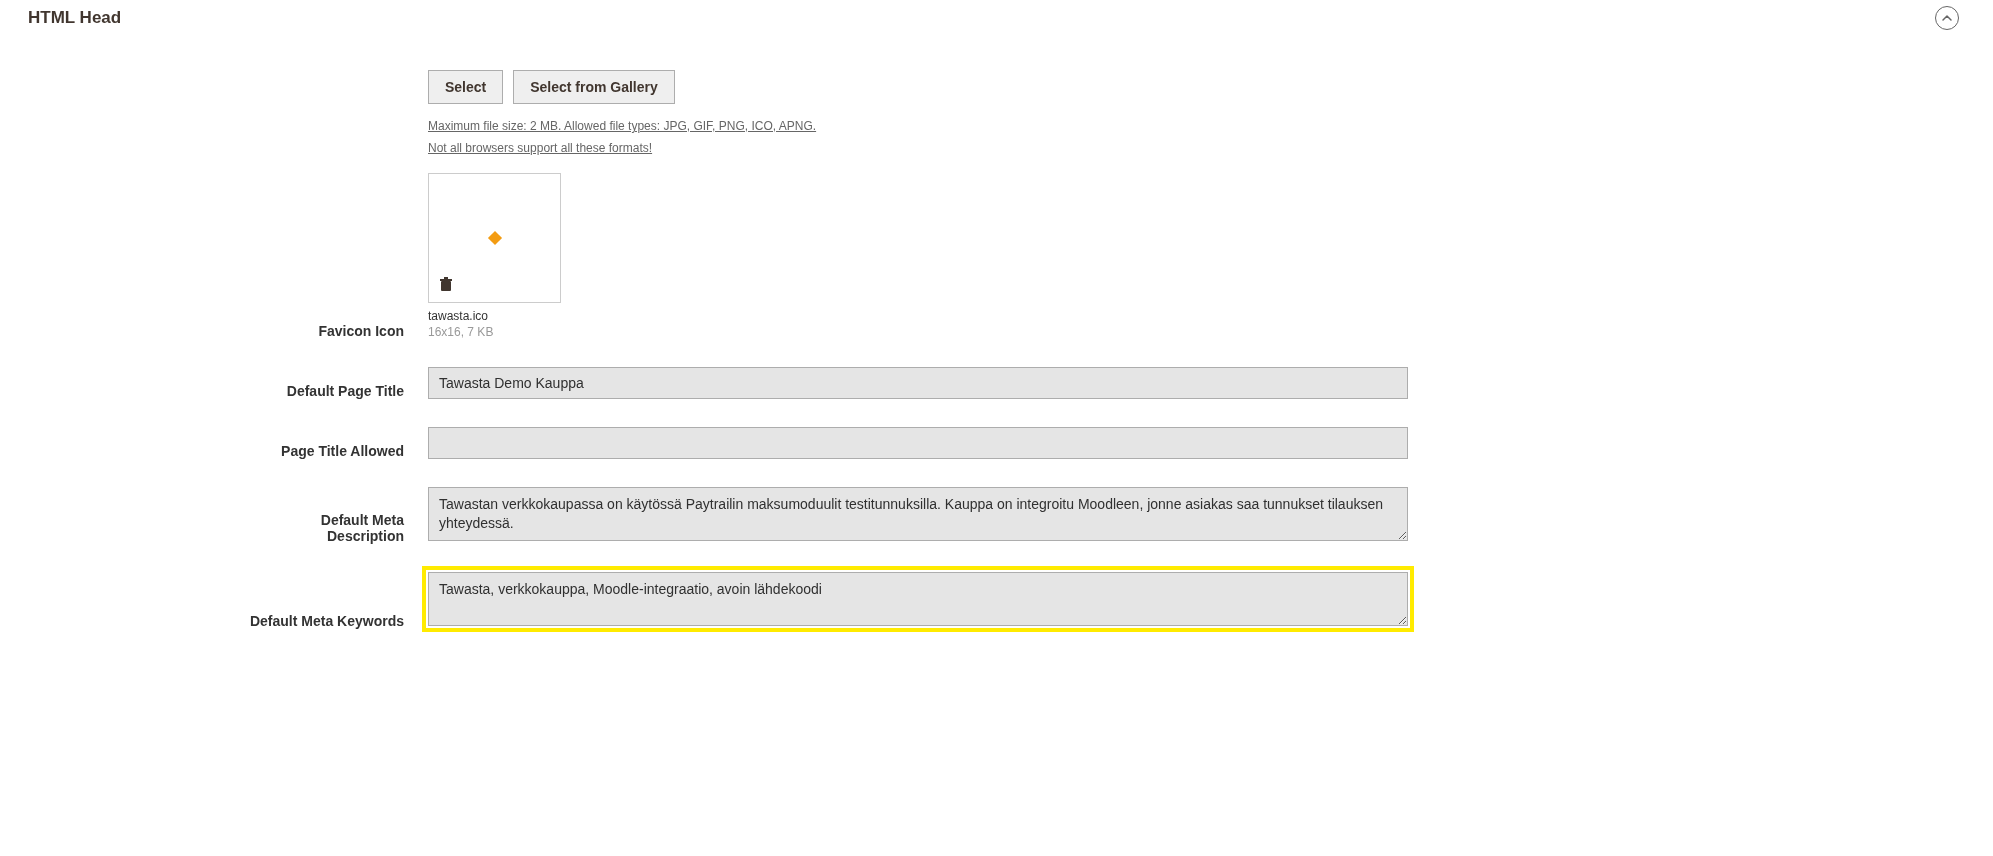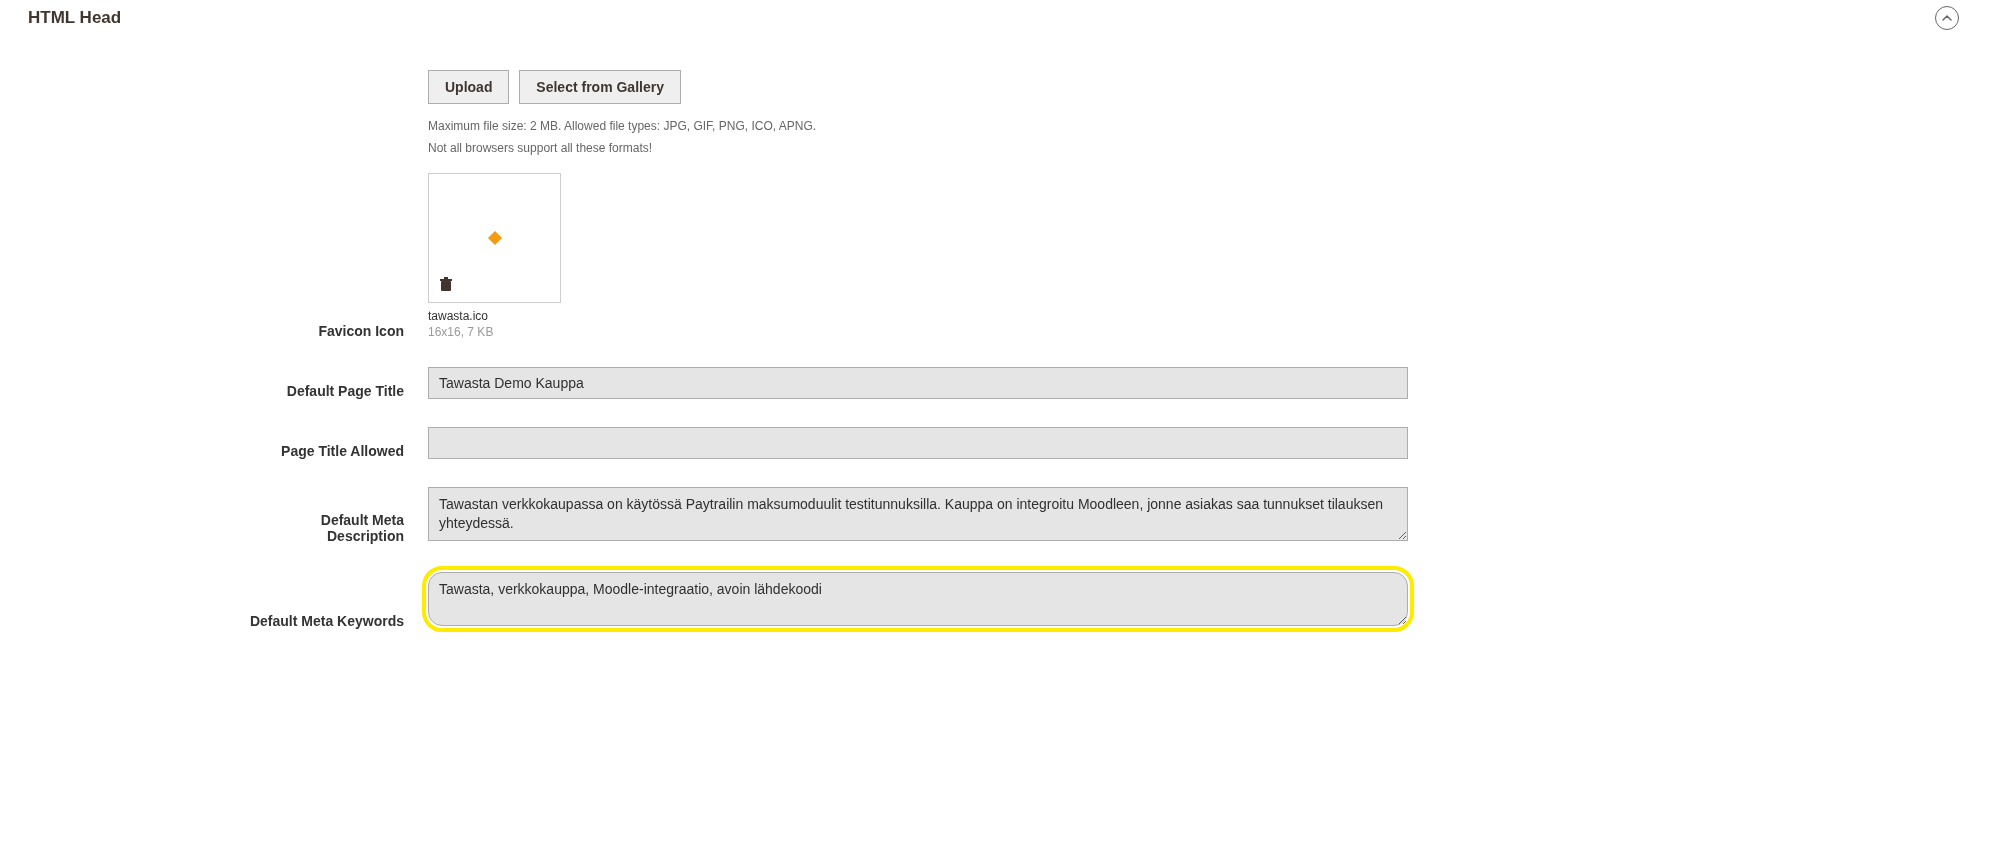--- a/index.html
+++ b/index.html
@@ -70,20 +70,21 @@
     font-weight: 600;
     color: #41362f;
     cursor: pointer;
     margin-right: 6px;
   }
   .note {
     font-size: 12px;
     color: #666;
     margin-top: 12px;
     line-height: 1.8;
+    text-decoration: underline;
   }
   .thumb-wrap {
     margin-top: 14px;
   }
   .thumb {
     width: 133px;
     height: 130px;
     border: 1px solid #ccc;
     background: #fff;
     position: relative;
@@ -126,21 +127,20 @@
     background: #e5e5e5;
     resize: both;
   }
   .textarea {
     min-height: 48px;
     line-height: 1.35;
   }
   .highlight {
     outline: 4px solid #ffeb00;
     outline-offset: 2px;
-    border-radius: 14px;
   }
 </style>
 </head>
 <body>
 
 <div class="section">
 
   <div class="section-header">
     <h2 class="section-title">HTML Head</h2>
     <span class="collapse-btn">
@@ -148,21 +148,21 @@
         <polyline points="2,8 6,4 10,8" fill="none" stroke="#666" stroke-width="1.5" stroke-linecap="round" stroke-linejoin="round"></polyline>
       </svg>
     </span>
   </div>
 
   <div class="form-area">
 
     <div class="row">
       <div class="label">Favicon Icon</div>
       <div class="control">
-        <button class="btn">Upload</button>
+        <button class="btn">Select</button>
         <button class="btn">Select from Gallery</button>
         <div class="note">
           <div>Maximum file size: 2 MB. Allowed file types: JPG, GIF, PNG, ICO, APNG.</div>
           <div>Not all browsers support all these formats!</div>
         </div>
         <div class="thumb-wrap">
           <div class="thumb">
             <div class="thumb-favicon"></div>
             <div class="trash">
               <svg width="14" height="16" viewBox="0 0 14 16">

